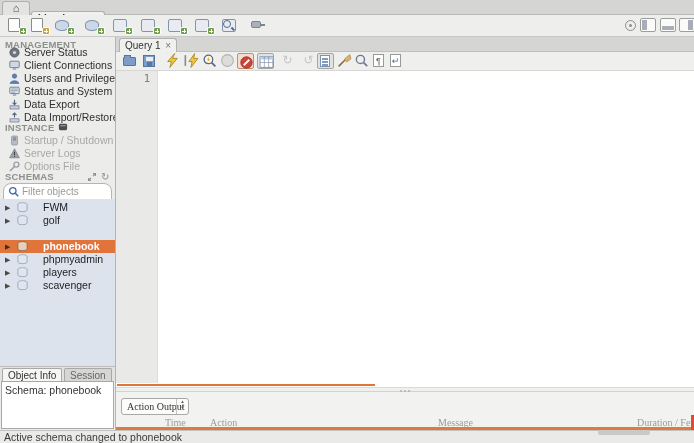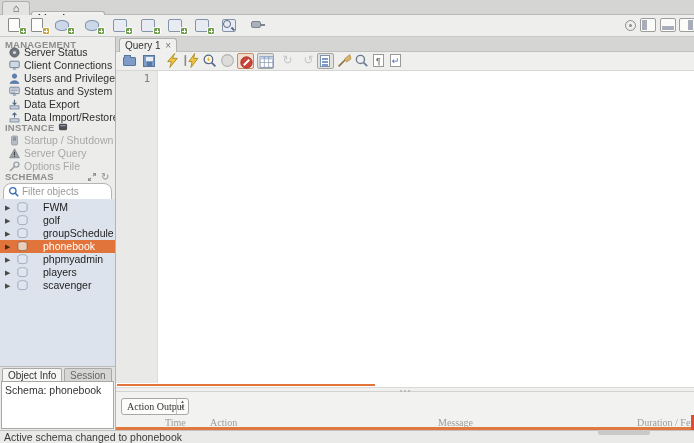--- a/index.html
+++ b/index.html
@@ -47,21 +47,21 @@
   .filter { position:absolute; left:3px; top:146px; width:109px; height:30px; background:#fff; border:1px solid #b5b5b3; border-radius:8px; }
   .filter svg { position:absolute; left:4px; top:2px; }
   .filter input { position:absolute; left:18px; top:1px; width:86px; height:12px; border:none; outline:none; font-family:"Liberation Sans",sans-serif; font-size:10px; color:#444; background:transparent; }
   .filter input::placeholder { color:#9a9a98; }
   .tree { position:absolute; left:0; top:162px; width:115px; height:167px; background:#dce3ed; }
   .srow { position:absolute; left:0; width:115px; height:13px; line-height:13px; white-space:nowrap; overflow:hidden; }
   .srow .tri { position:absolute; left:5px; top:0; font-size:7px; color:#4a4a48; }
   .srow svg { position:absolute; left:16px; top:1px; }
   .srow .nm { position:absolute; left:31px; font-size:10.5px; color:#1d1d1d;padding-left:12px; }
   .srow.sel { background:#e0743b; }
-  .srow.sel .nm { color:#fff; font-weight:normal; }
+  .srow.sel .nm { color:#fff; font-weight:bold; }
   .srow.sel .tri { color:#4a2a14; }
   .itabs { position:absolute; left:0; top:329px; width:115px; height:15px; background:#e2e2e0; border-top:1px solid #bcbcba; }
   .itab { position:absolute; top:1px; height:14px; border:1px solid #a8a8a6; border-bottom:none; border-radius:2px 2px 0 0; font-size:10px; line-height:13px; padding:0 5px;text-align:center; }
   .itab.active { left:2px; background:#f6f6f4; color:#333; }
   .itab.inactive { left:64px; background:#d6d6d4; color:#666; }
   .obj-panel { position:absolute; left:1px; top:344px; width:113px; height:48px; background:#fff; border:1px solid #a8a8a6; }
   .obj-panel .txt { position:absolute; left:3px; top:2px; font-size:10.5px; color:#333; }
 
   
   .editor { position:absolute; left:116px; top:37px; width:578px; height:393px; background:#fff; }
@@ -228,21 +228,21 @@
           <rect x="4" y="4.3" width="3" height="1" fill="#70767d"></rect>
         </svg>
       <span class="lbl">Startup / Shutdown</span>
     </div>
     <div class="nav-item disabled" style="top:110px">
       <svg class="nico" viewBox="0 0 11 11">
           <path d="M5.5 0.8 L10.4 9.8 L0.6 9.8 Z" fill="#9ba1a8" stroke="#777d84" stroke-width="0.7"></path>
           <rect x="5" y="3.8" width="1" height="3.2" fill="#3c4046"></rect>
           <rect x="5" y="7.8" width="1" height="1.1" fill="#3c4046"></rect>
         </svg>
-      <span class="lbl">Server Query</span>
+      <span class="lbl">Server Logs</span>
     </div>
     <div class="nav-item disabled" style="top:123px">
       <svg class="nico" viewBox="0 0 11 11">
           <path d="M1 10 L5.5 5.5" stroke="#9aa1a9" stroke-width="1.6"></path>
           <circle cx="7.4" cy="3.6" r="2.5" fill="none" stroke="#9aa1a9" stroke-width="1.4"></circle>
         </svg>
       <span class="lbl">Options File</span>
     </div>
 
     <div class="sec-title" style="top:134px">SCHEMAS</div>
@@ -269,28 +269,20 @@
           </svg>
         <span class="nm">FWM</span>
       </div>
       <div class="srow" style="top:15px">
         <span class="tri">▶</span>
         <svg width="13" height="11" viewBox="0 0 13 11">
             <ellipse cx="6.5" cy="2.4" rx="4.6" ry="1.7" fill="#e7ecf3" stroke="#8496ac" stroke-width="0.7"></ellipse>
             <path d="M1.9 2.4 V8 A4.6 1.7 0 0 0 11.1 8 V2.4" fill="#dfe6ef" stroke="#8496ac" stroke-width="0.7"></path>
           </svg>
         <span class="nm">golf</span>
-      </div>
-      <div class="srow" style="top:28px">
-        <span class="tri">▶</span>
-        <svg width="13" height="11" viewBox="0 0 13 11">
-            <ellipse cx="6.5" cy="2.4" rx="4.6" ry="1.7" fill="#e7ecf3" stroke="#8496ac" stroke-width="0.7"></ellipse>
-            <path d="M1.9 2.4 V8 A4.6 1.7 0 0 0 11.1 8 V2.4" fill="#dfe6ef" stroke="#8496ac" stroke-width="0.7"></path>
-          </svg>
-        <span class="nm">groupSchedule</span>
       </div>
       <div class="srow sel" style="top:41px">
         <span class="tri">▶</span>
         <svg width="13" height="11" viewBox="0 0 13 11">
             <ellipse cx="6.5" cy="2.4" rx="4.6" ry="1.7" fill="#f0d9c8" stroke="#7c5a42" stroke-width="0.7"></ellipse>
             <path d="M1.9 2.4 V8 A4.6 1.7 0 0 0 11.1 8 V2.4" fill="#e8cdb8" stroke="#7c5a42" stroke-width="0.7"></path>
           </svg>
         <span class="nm">phonebook</span>
       </div>
       <div class="srow" style="top:54px">

